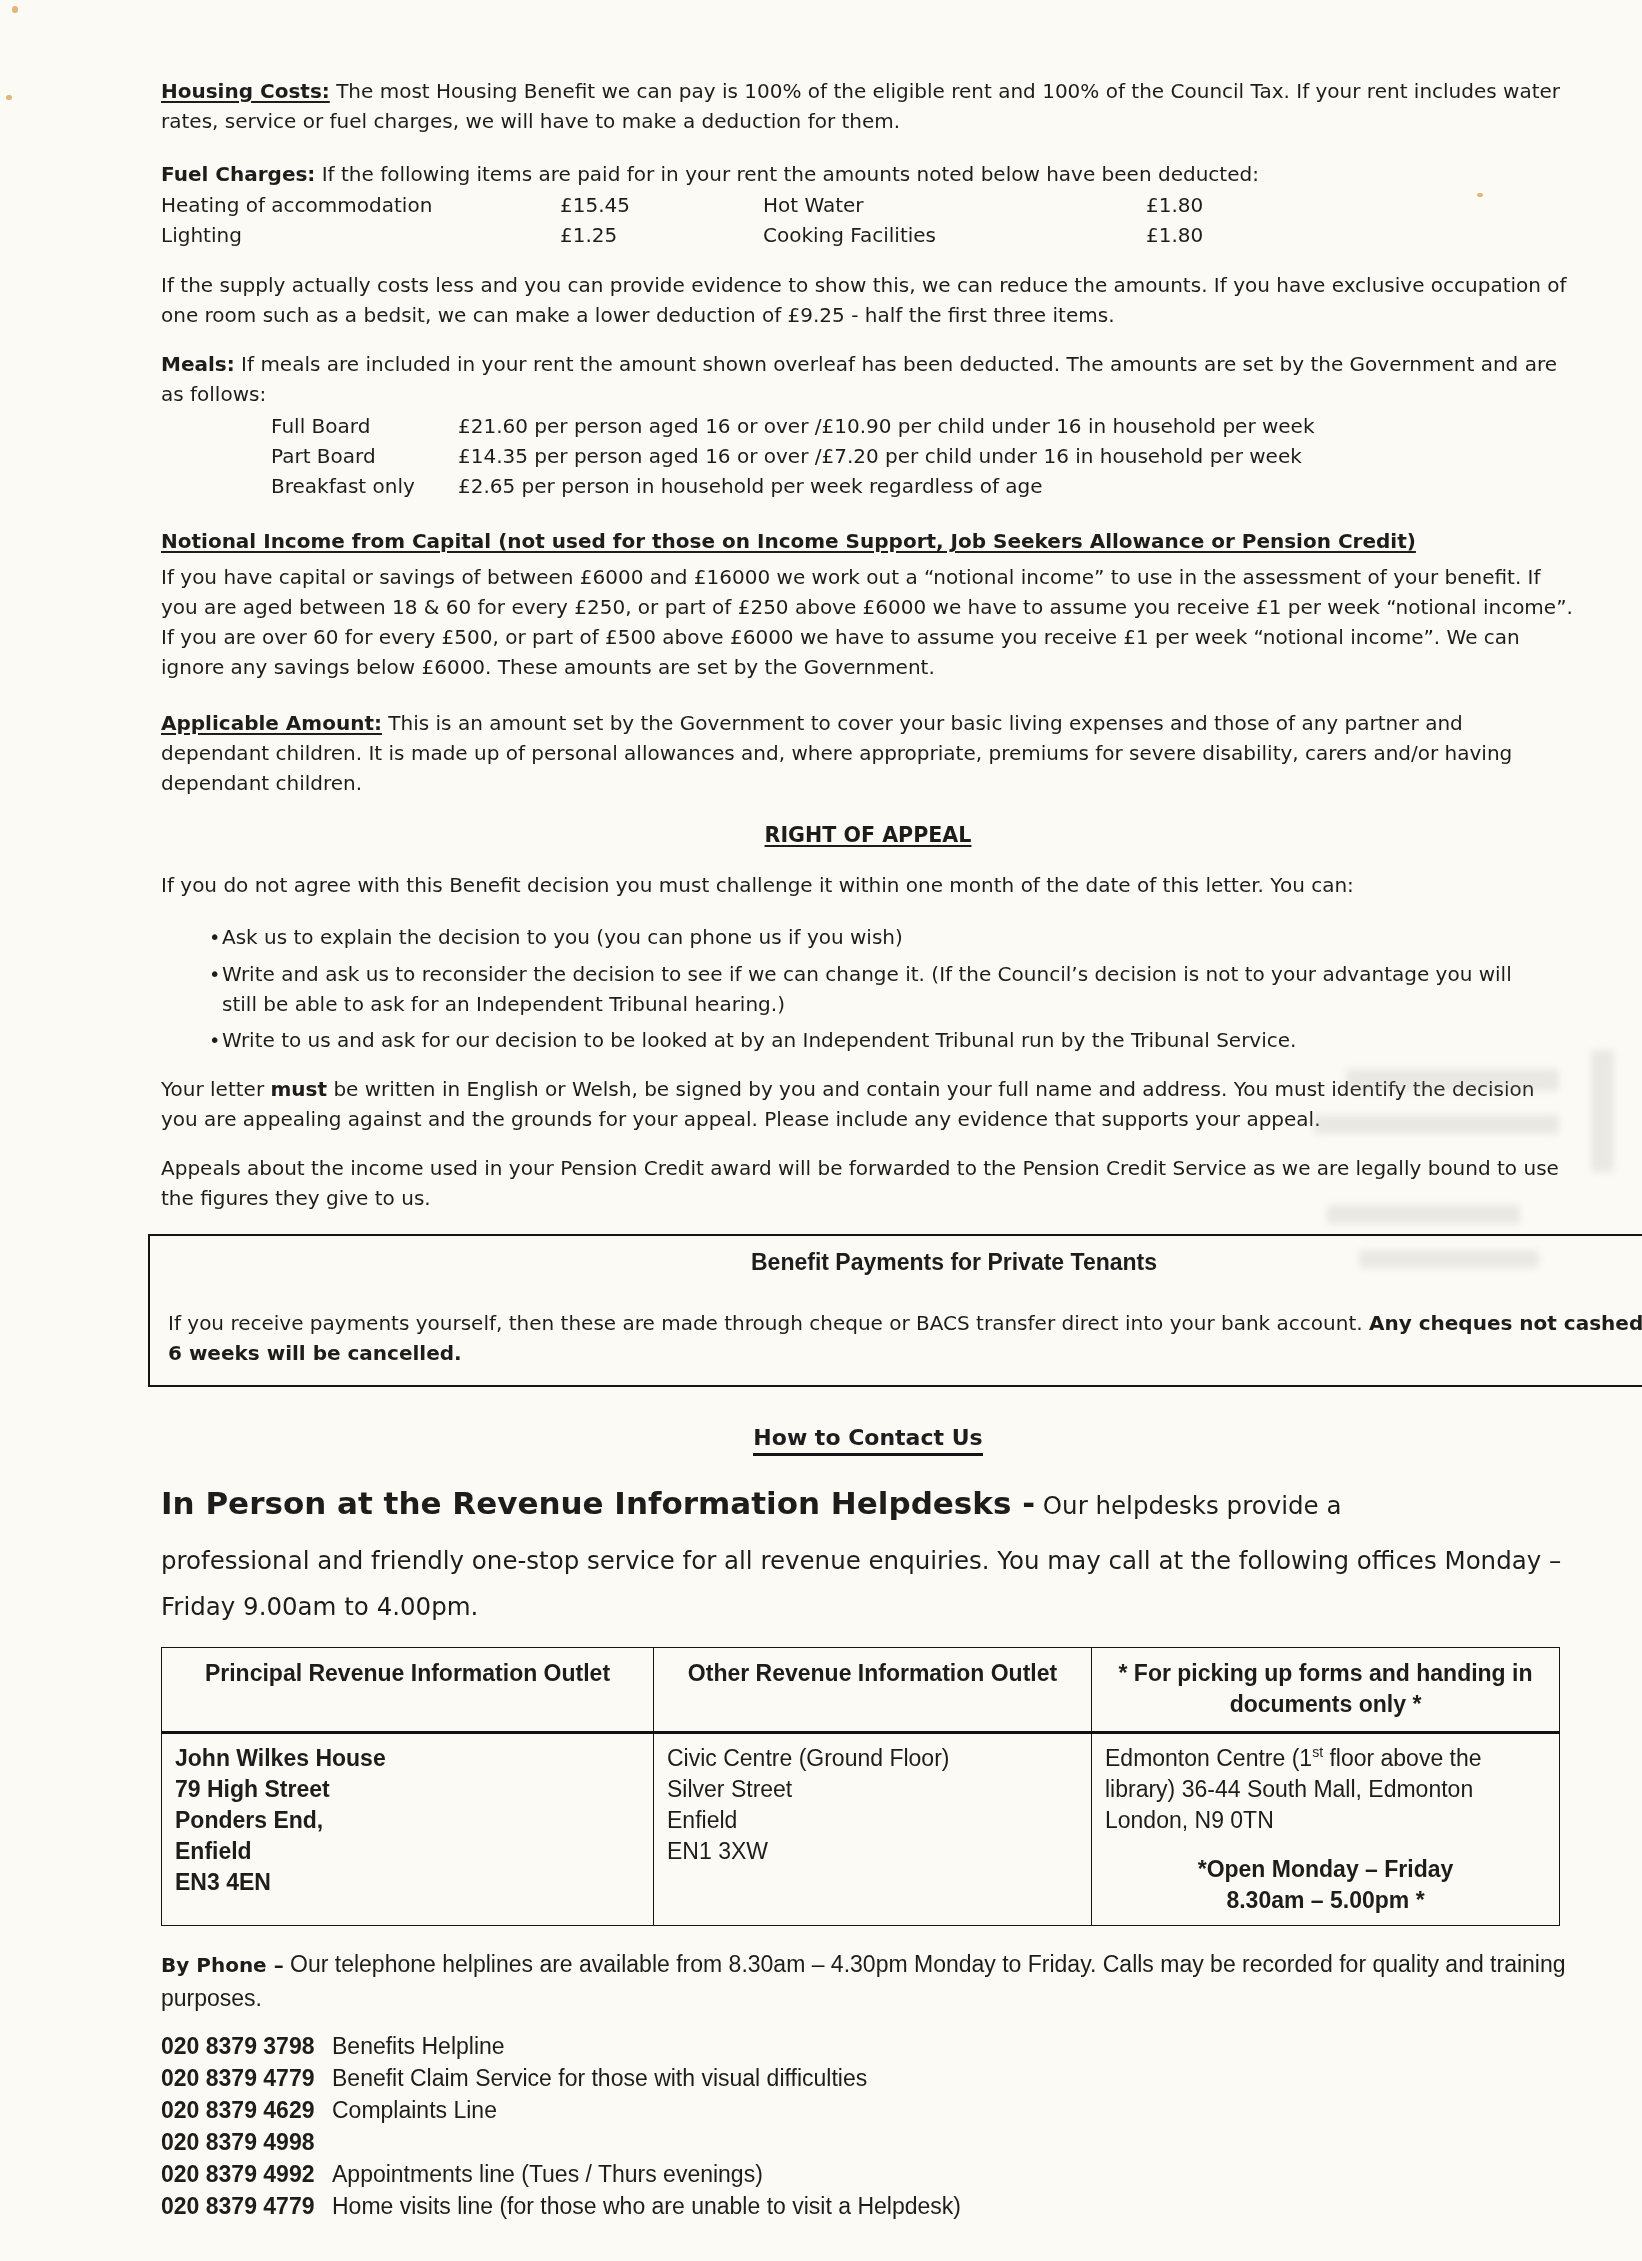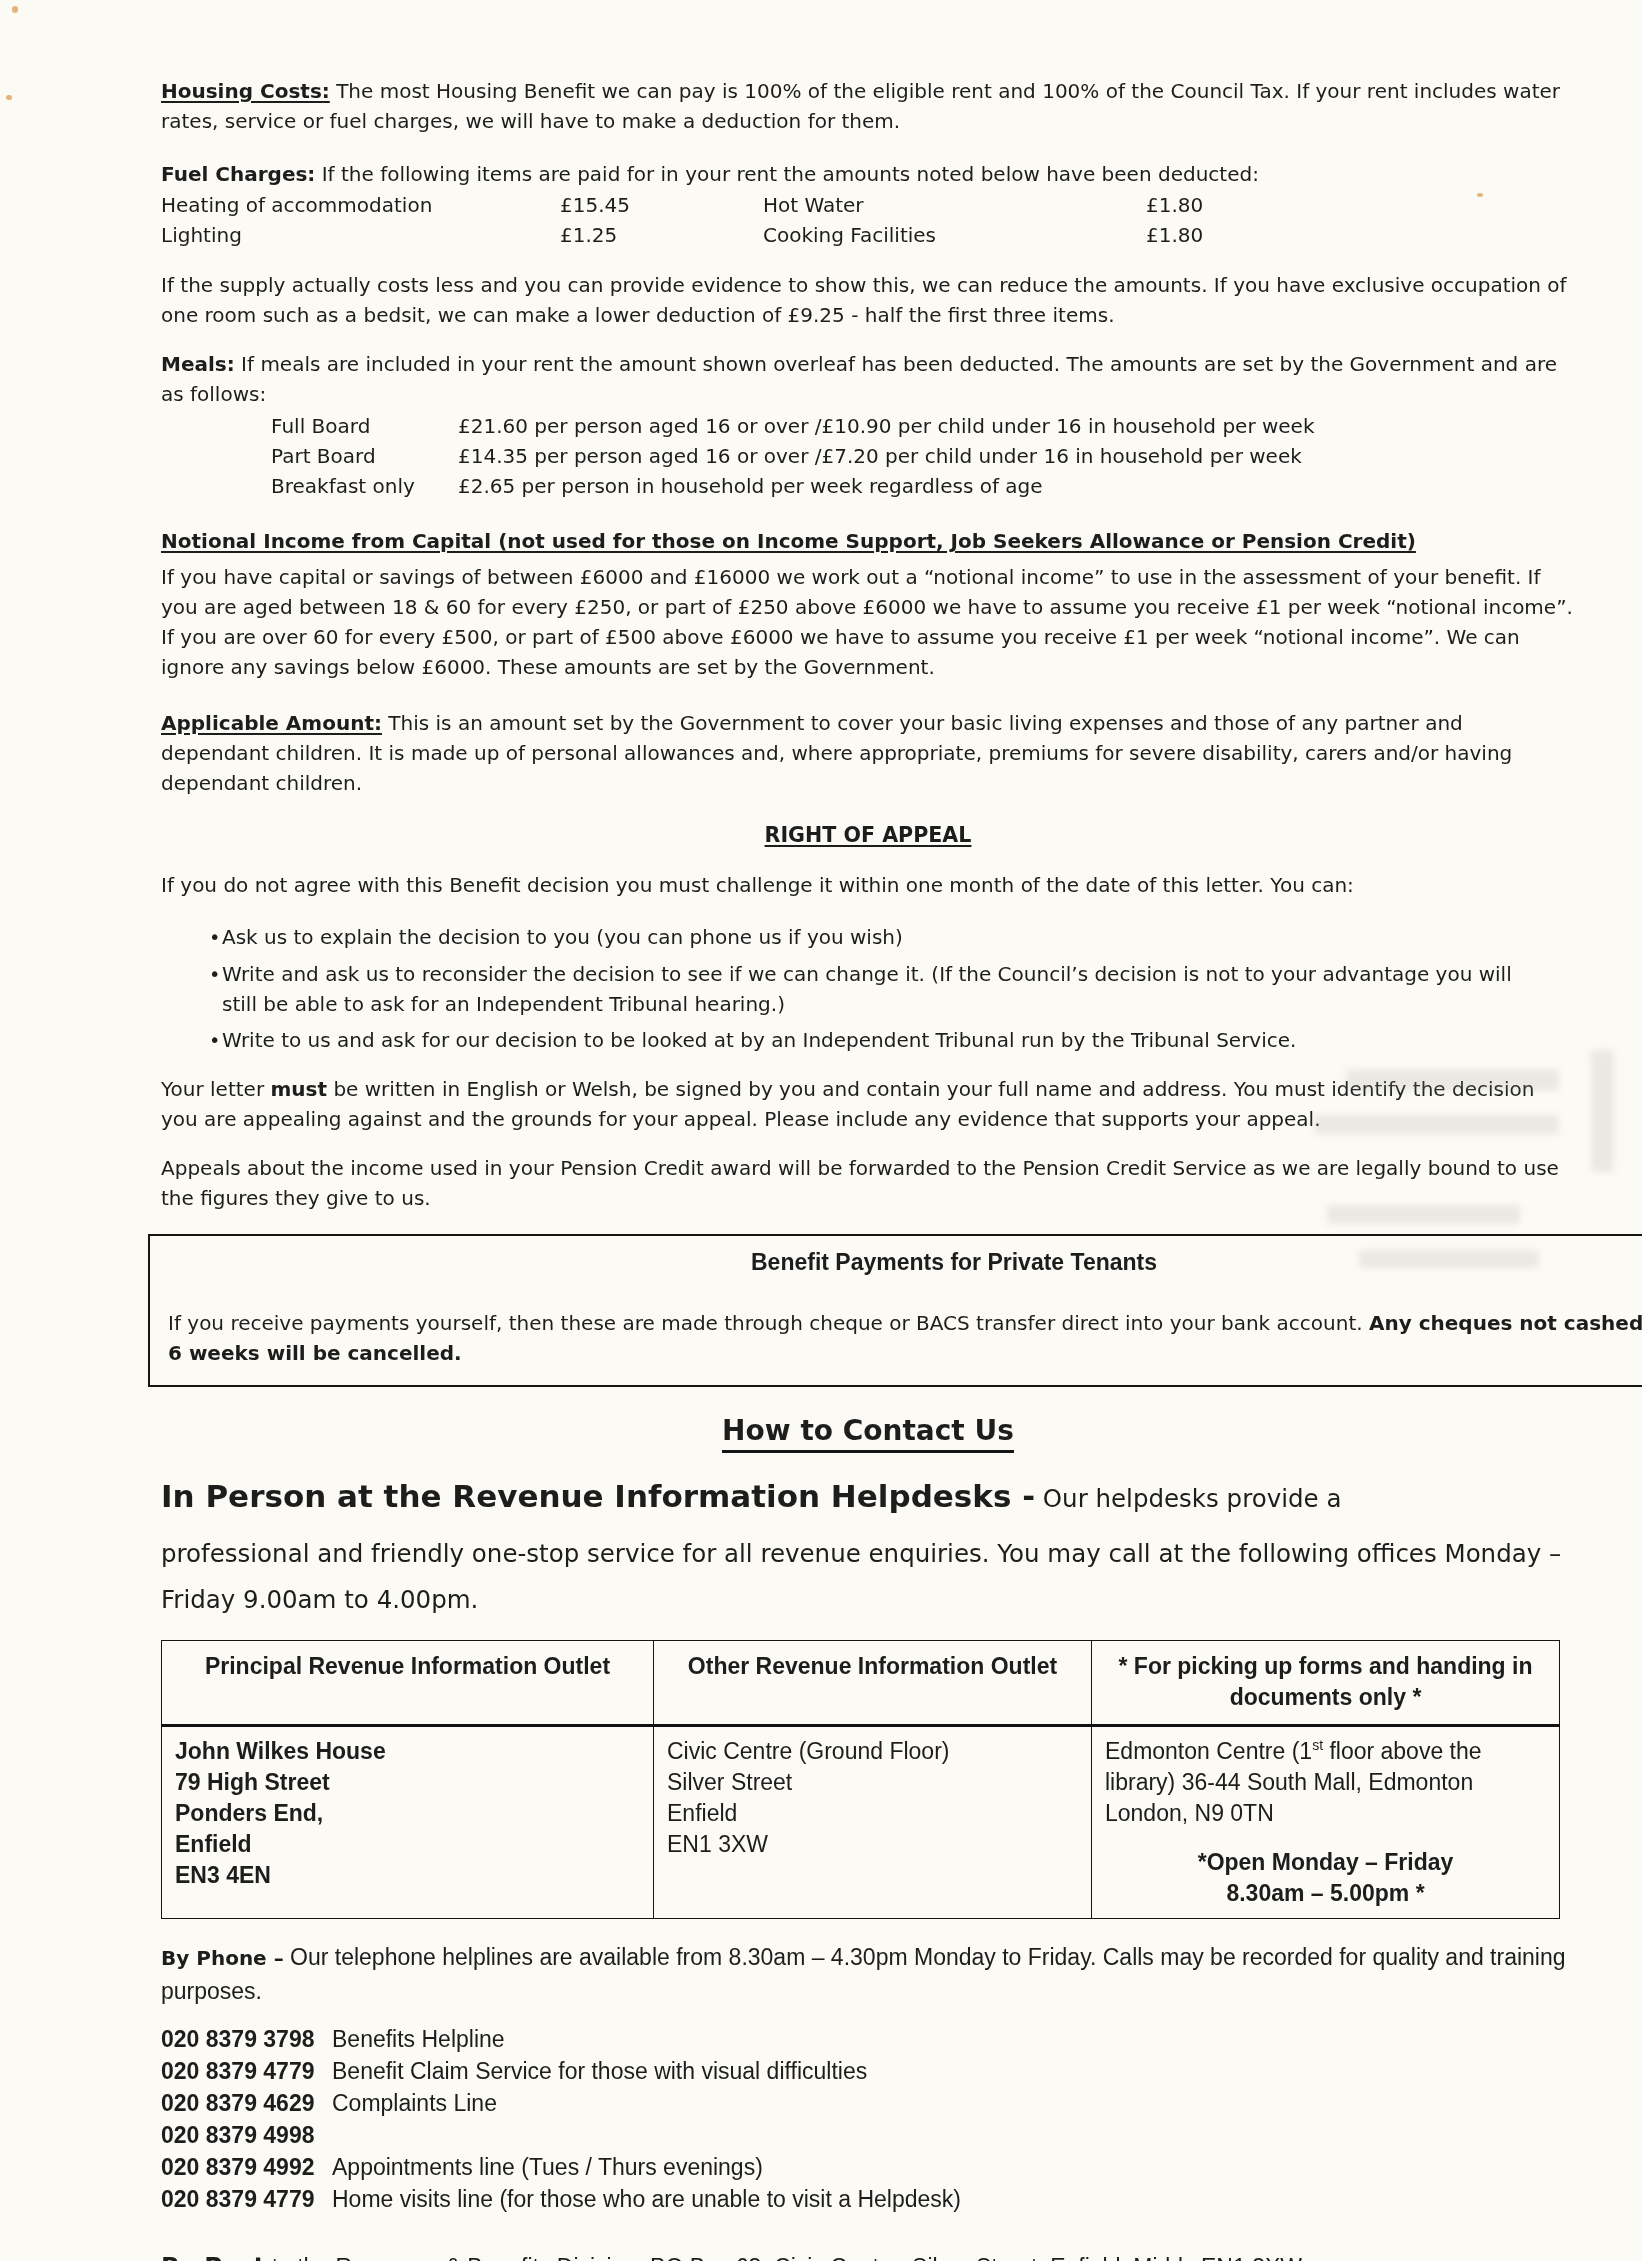--- a/index.html
+++ b/index.html
@@ -32,21 +32,21 @@
   .bullets{margin-top:22px;}
   .bullet{display:flex;margin-bottom:5.8px;}
   .bullet .dot{width:61px;padding-left:48px;box-sizing:border-box;flex:none;}
   .bullet .dot::before{content:"\2022";font-size:19.3px;}
   .bullet .btxt{flex:1;padding-right:39px;}
   
   .pt-box{margin-top:20.6px;margin-left:-13px;width:1612px;border:2.6px solid #151515;box-sizing:border-box;padding:9px 18px 17px 18px;}
   .pt-title{text-align:center;font-weight:bold;font-size:23px;font-family:"Liberation Sans",sans-serif;margin-top:2.6px;}
   .pt-text{margin-top:31px;}
   
-  .contact-head{margin-top:26px;text-align:center;font-size:28px;font-weight:bold;line-height:35px;}
+  .contact-head{margin-top:33px;text-align:center;font-size:22px;font-weight:bold;line-height:35px;}
   .contact-head span{border-bottom:3.2px solid #151515;padding-bottom:2.6px;}
   .inperson{margin-top:24.5px;font-size:24.5px;line-height:46px;}
   .inperson .big{font-size:31px;font-weight:bold;}
   
   .office-table{margin-top:17px;width:1398px;border-collapse:collapse;font-family:"Liberation Sans",sans-serif;font-size:23px;line-height:31px;table-layout:fixed;padding-left:13px;}
   .office-table td,.office-table th{border:1.9px solid #151515;vertical-align:top;padding:9px 13px;box-sizing:border-box;}
   .office-table th{text-align:center;font-weight:bold;padding:10.3px 6.4px;border-bottom:3.9px solid #111;}
   .office-table .c1{width:492px;}
   .office-table .c2{width:438px;}
   .office-table .c3{width:468px;}

